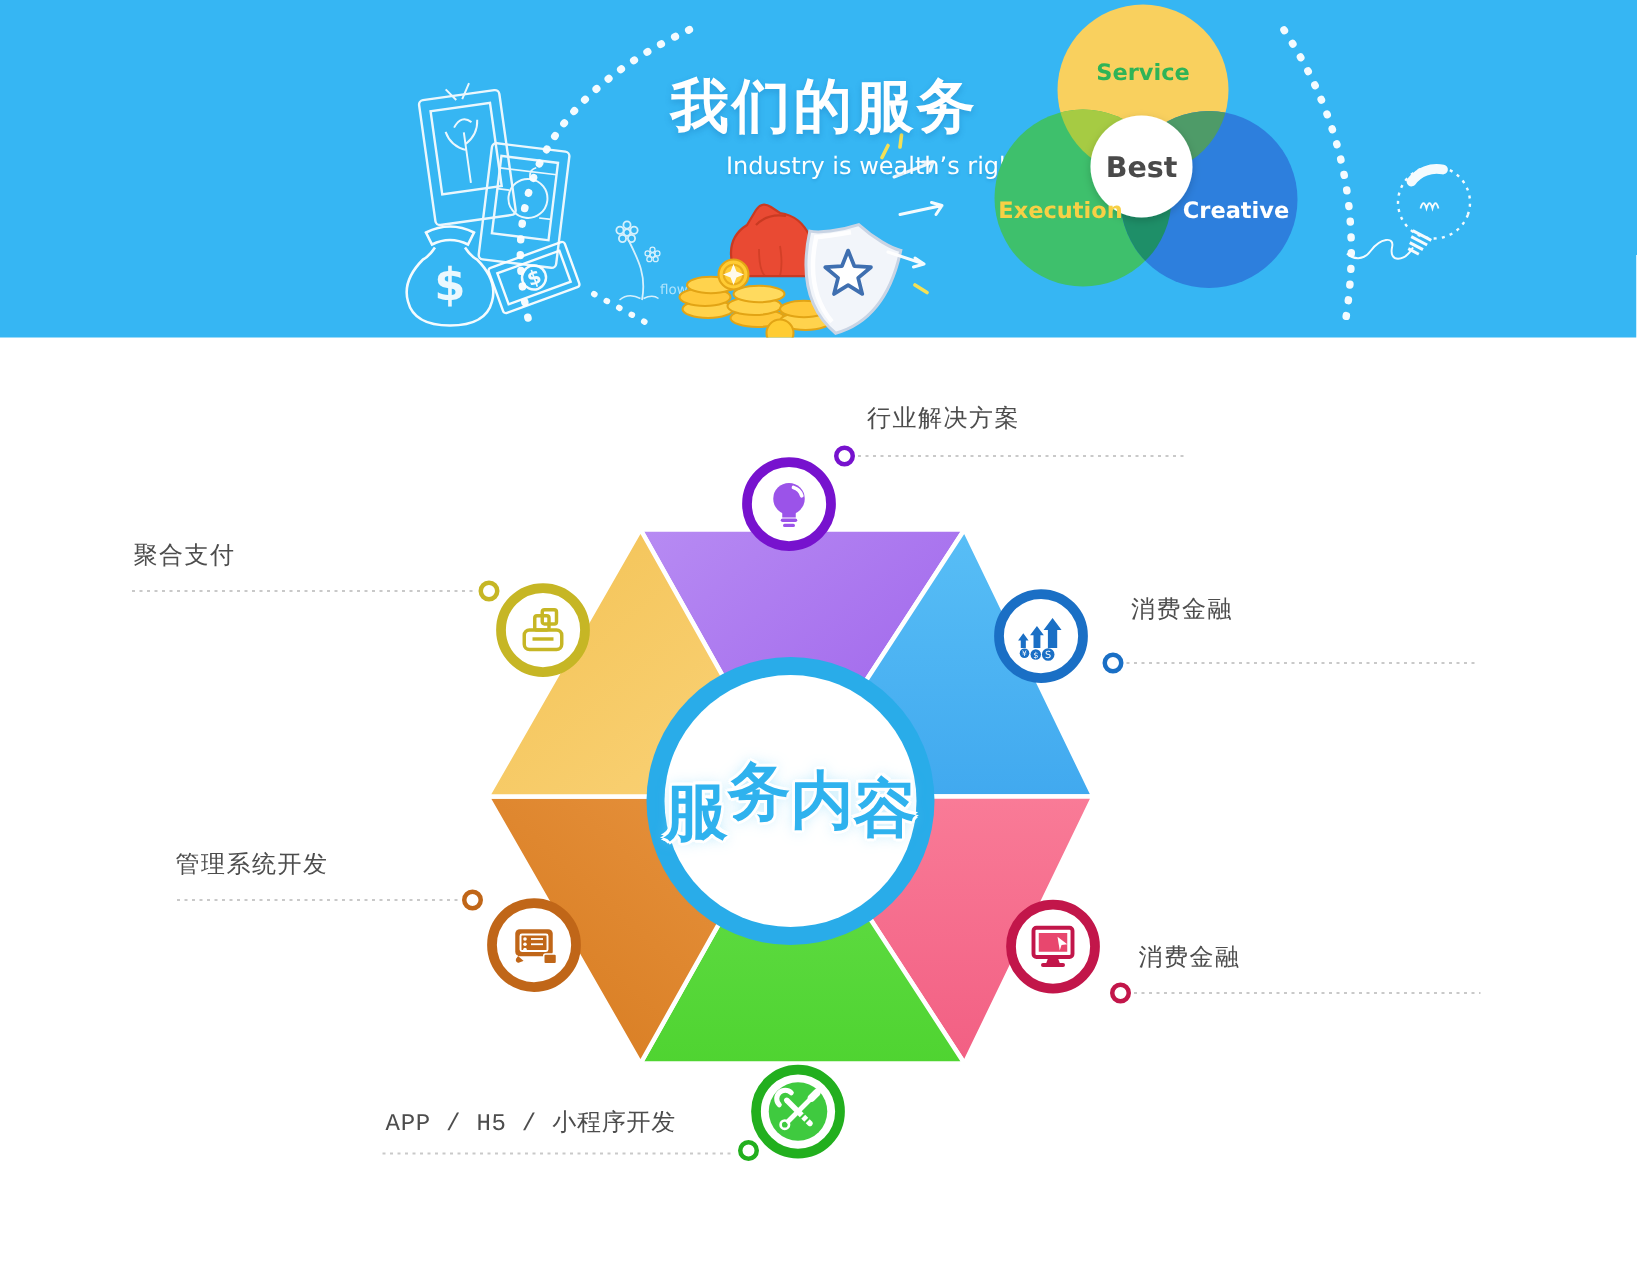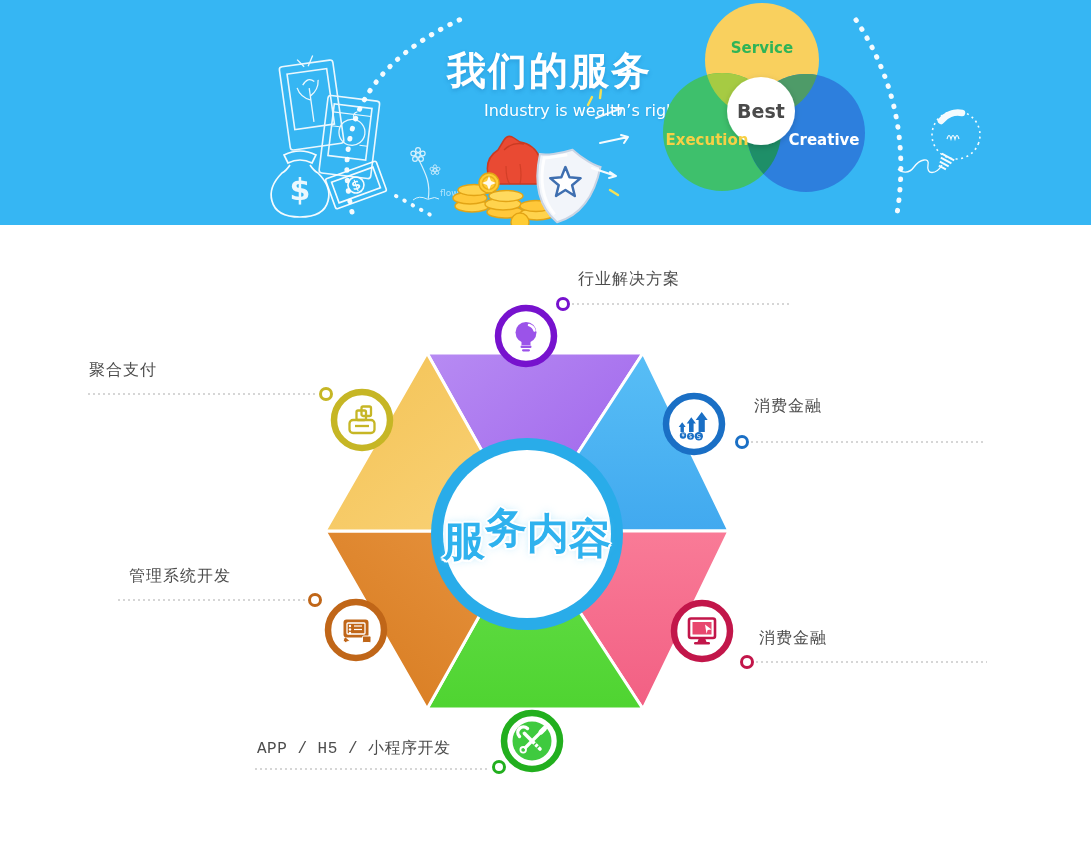--- a/index.html
+++ b/index.html
@@ -22,21 +22,21 @@
   .venn{position:absolute;left:648px;top:0;}
   
   .diagram-svg{position:absolute;left:0;top:0;}
   .label{
     position:absolute;font-size:16px;color:#4D4D4D;white-space:nowrap;letter-spacing:1px;
   }
   #lbl-industry  {left:578px;top:269px;}
   #lbl-finance   {left:754px;top:396px;}
   #lbl-channel   {left:759px;top:628px;}
   #lbl-app       {left:257px;top:738px;letter-spacing:0.5px;font-family:Liberation Mono, monospace;}
-  #lbl-management{left:117px;top:566px;margin-left:12px;}
+  #lbl-management{left:117px;top:566px;}
   #lbl-payment   {left:89px; top:360px;}
   .center-text{
     position:absolute;left:417px;top:508px;width:220px;display:flex;justify-content:center;
     font-size:42px;font-weight:bold;color:#2FB2EE;letter-spacing:0;
     text-shadow:-2px 0 #fff,2px 0 #fff,0 -2px #fff,0 2px #fff,
                 -1.5px -1.5px #fff,1.5px -1.5px #fff,-1.5px 1.5px #fff,1.5px 1.5px #fff,
                 0 0 9px rgba(130,215,250,.65);
   }
   .center-text span{display:inline-block;}
   .c0{transform:translateY(5px);}

